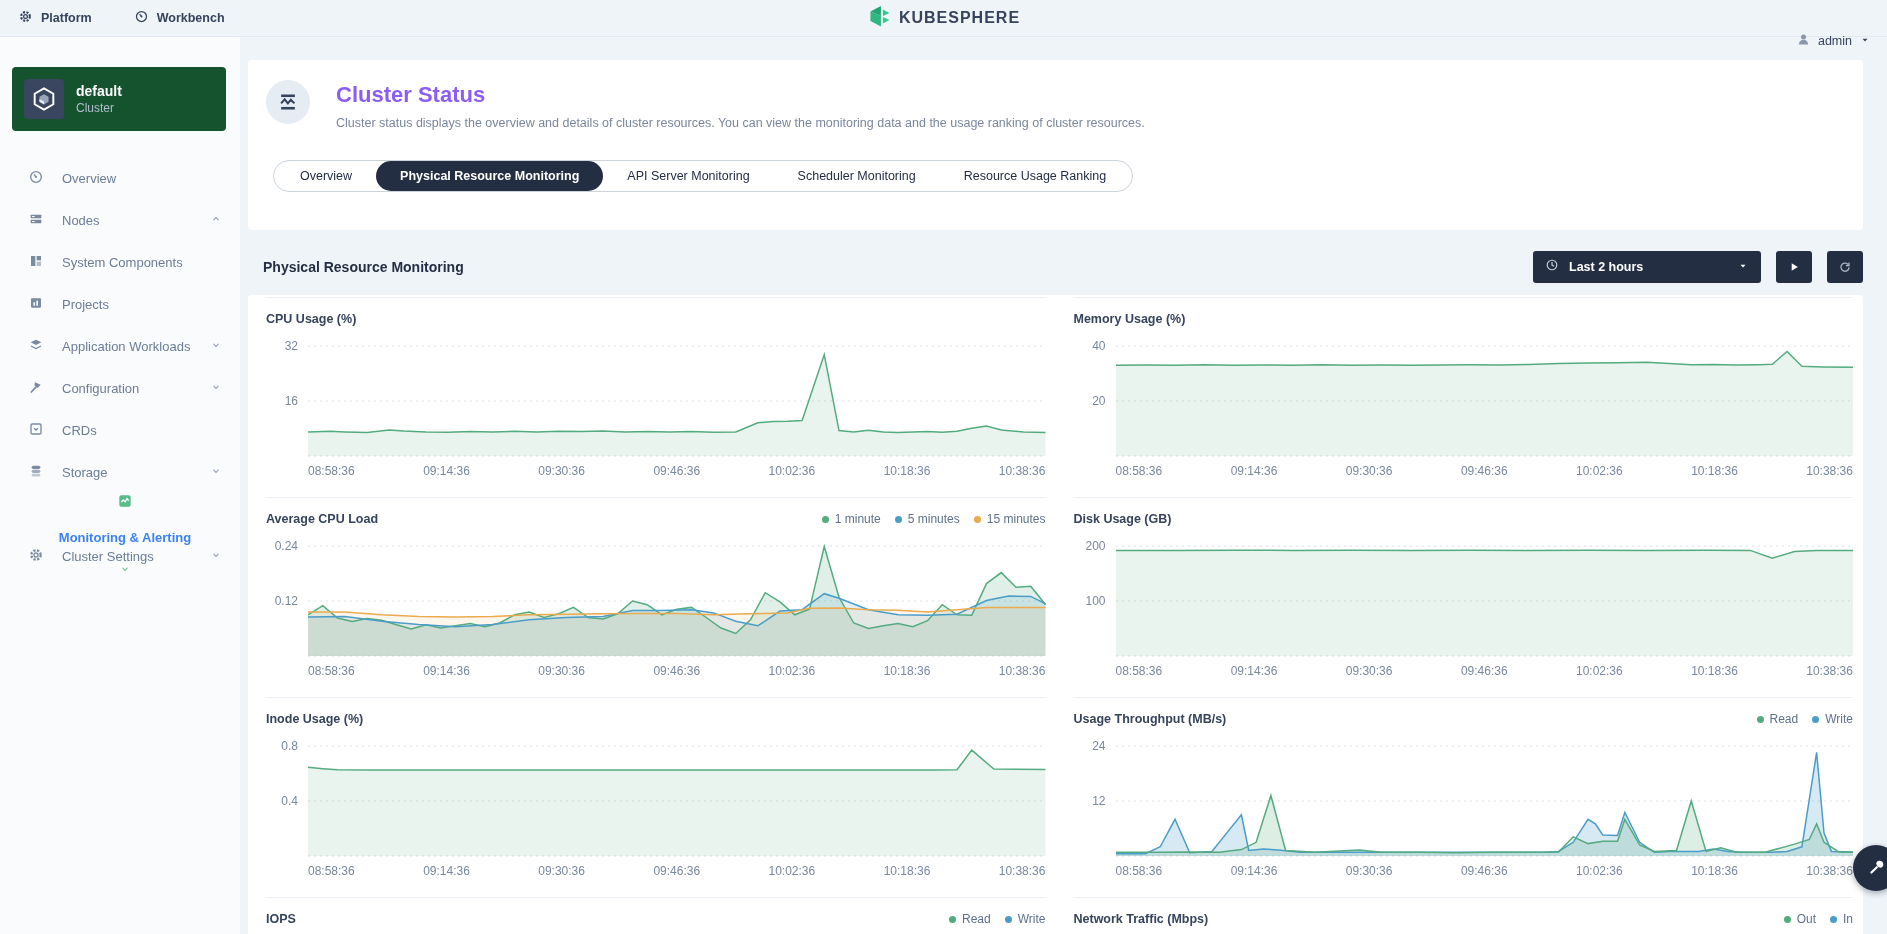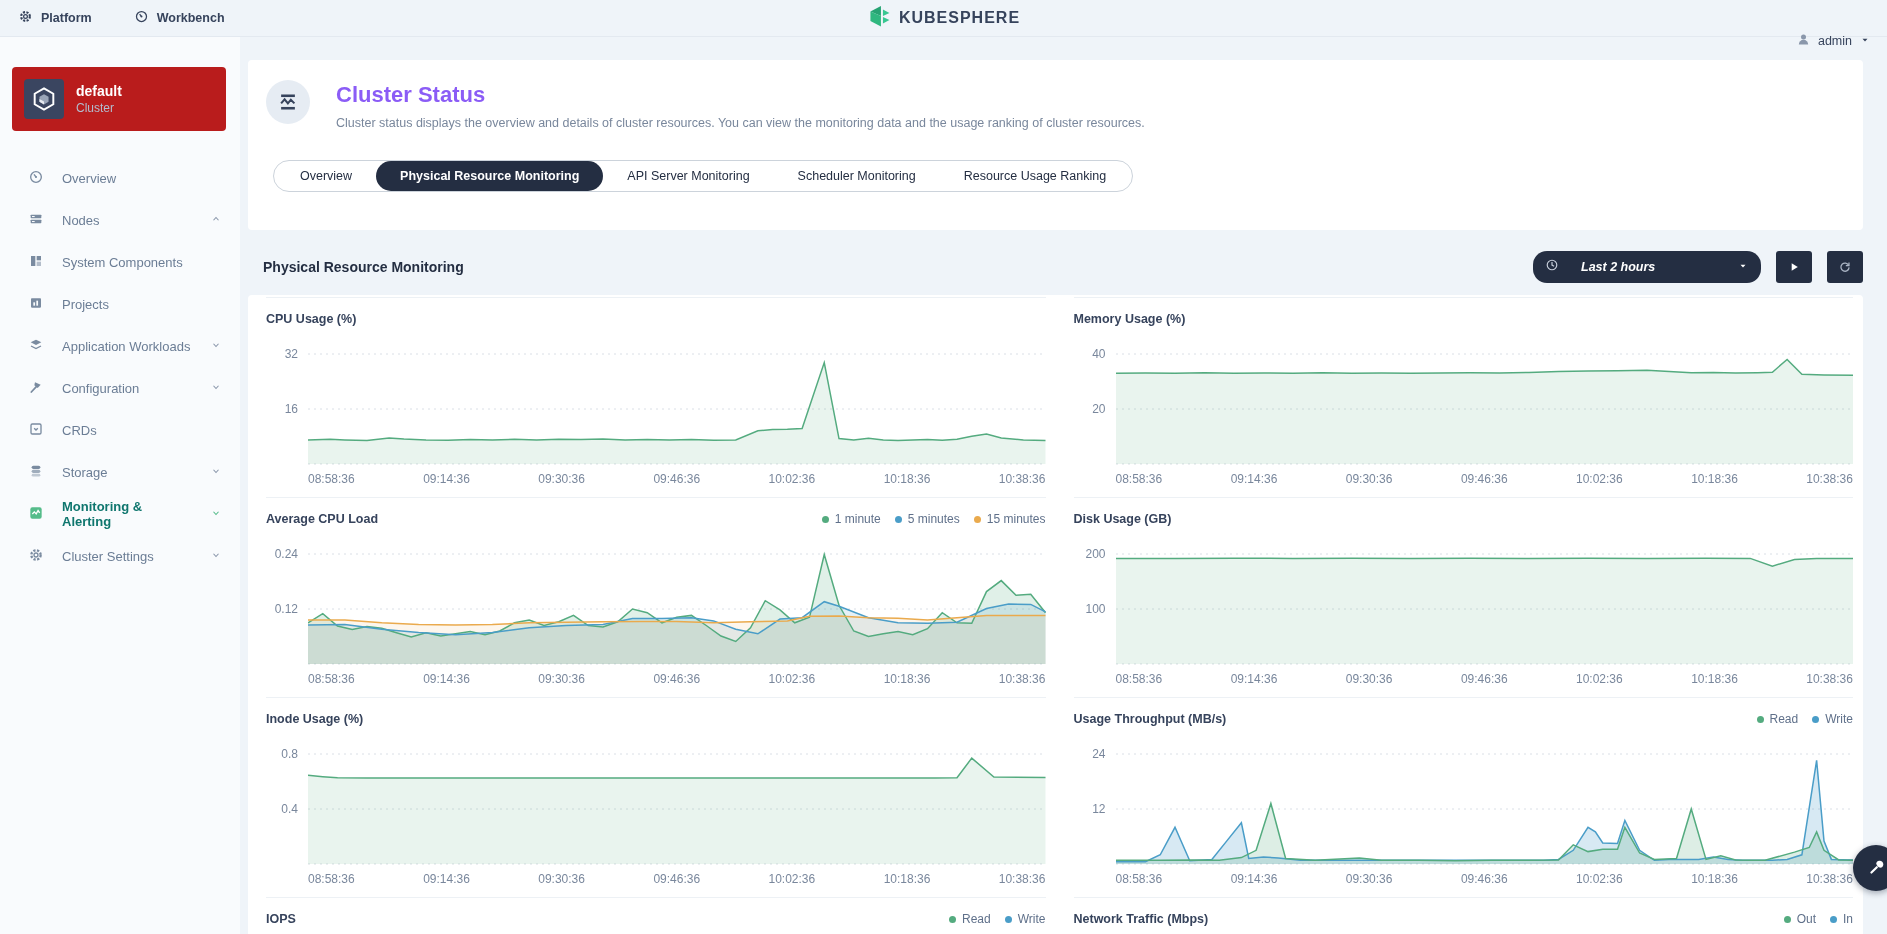--- a/index.html
+++ b/index.html
@@ -12,63 +12,63 @@
   .topbar .tb-item { display:flex; align-items:center; gap:8px; font-size:12.5px; font-weight:bold;
                      color:#36435c; cursor:pointer; }
   .tb-left { display:flex; align-items:center; gap:42px; padding-left:18px; }
   .tb-logo { position:absolute; left:50%; transform:translateX(-50%); display:flex; align-items:center; gap:8px; }
   .tb-logo .logo-text { font-size:16px; font-weight:bold; letter-spacing:1px; color:#36435c; }
   .tb-right { position:absolute; right:16px; display:flex; align-items:center; gap:26px;flex-direction:column; }
   .tb-user { display:flex; align-items:center; gap:7px; font-size:12.5px; color:#36435c; cursor:pointer; }
 
   
   .sidebar { position:absolute; left:0; top:37px; width:240px; bottom:0; background:#f9fbfd; }
-  .cluster-card { margin:30px 14px 26px 12px; background:#b91c1c; border-radius:4px;
+  .cluster-card { margin:30px 14px 26px 12px; background:#14532d; border-radius:4px;
                   height:64px; display:flex; align-items:center; padding:0 12px; gap:12px; cursor:pointer; }
   .cluster-ico { width:40px; height:40px; border-radius:4px; background:#3a4560;
                  display:flex; align-items:center; justify-content:center; }
   .cluster-name { color:#fff; font-size:14px; font-weight:bold; line-height:18px; }
   .cluster-type { color:#b3bdcf; font-size:12px; line-height:16px; }
   .side-item { height:42px; display:flex; align-items:center; padding:0 18px 0 28px; gap:18px;
                font-size:13px; color:#6b7d95; cursor:pointer; }
   .side-item .lbl { flex:1; }
-  .side-item.active { color:#0f766e; font-weight:bold; }
+  .side-item.active { color:#3b82f6; font-weight:bold;flex-direction:column; }
   .side-sub { height:36px; display:flex; align-items:center; padding-left:74px; font-size:13px;
               color:#5f708a; cursor:pointer; }
 
   
   .main { position:absolute; left:248px; top:37px; width:1615px; }
   .head-panel { margin-top:23px; background:#fff; border-radius:4px; height:170px; padding:20px 0 0 18px; }
   .page-ico { width:44px; height:44px; border-radius:50%; background:#e6ecf3; float:left;
               display:flex; align-items:center; justify-content:center; margin-right:26px; }
   .page-title { font-size:22px; font-weight:bold; color:#8b5cf6; padding-top:2px; }
   .page-desc { font-size:12.5px; color:#79879c; margin-top:8px; }
   .tabs-wrap { clear:both; margin:30px 0 0 7px; display:inline-flex; align-items:center;
                border:1px solid #ccd3db; border-radius:16px; background:#fff; height:32px; padding:0 2px; }
   .tab { padding:0 24px; height:30px; display:flex; align-items:center; font-size:12.5px;
          color:#242e42; border-radius:15px; cursor:pointer; white-space:nowrap; }
   .tab.active { background:#242e42; color:#fff; font-weight:bold; }
 
   .section-row { margin-top:20px; height:34px; display:flex; align-items:center; }
   .section-title { font-size:14px; font-weight:bold; color:#242e42; margin-left:15px; flex:1; }
-  .time-select { width:228px; height:32px; background:#242e42; border-radius:14px; display:flex;
-                 align-items:center; padding:0 12px; gap:22px; cursor:pointer;font-style:italic; }
+  .time-select { width:228px; height:32px; background:#242e42; border-radius:3px; display:flex;
+                 align-items:center; padding:0 12px; gap:10px; cursor:pointer; }
   .time-select .tlabel { color:#fff; font-size:12.5px; font-weight:bold; flex:1; }
   .sq-btn { width:36px; height:32px; background:#242e42; border-radius:3px; margin-left:15px;
             display:flex; align-items:center; justify-content:center; cursor:pointer; border:none; }
 
   .charts-panel { margin-top:11px; background:#fff; border-radius:4px 4px 0 0; padding:2px 10px 40px 18px; }
   .charts-grid { display:grid; grid-template-columns:1fr 1fr; column-gap:28px; row-gap:37px; }
   .chart-cell { height:163px; border-top:1px solid #edf1f5; padding-top:10px; }
   .chart-head { display:flex; align-items:center; height:22px; }
   .chart-title { font-size:12.5px; font-weight:bold; color:#36435c; flex:1; }
   .chart-legend { display:flex; align-items:center; gap:14px; font-size:12px; color:#5f708a; }
   .leg-item { display:flex; align-items:center; gap:6px; }
   .leg-dot { width:7px; height:7px; border-radius:50%; }
-  .chart-body { display:flex; margin-top:16px; }
+  .chart-body { display:flex; margin-top:8px; }
   .yaxis { width:42px; position:relative; }
   .yaxis span { position:absolute; right:10px; transform:translateY(-50%); font-size:12px; color:#79879c; }
   .plot { flex:1; height:122px; }
   .plot svg { width:100%; height:122px; display:block; }
   .xaxis { display:flex; justify-content:space-between; margin:4px 0 0 42px; font-size:12px; color:#79879c; }
 
   .fab { position:absolute; left:1853px; top:845px; width:46px; height:46px; border-radius:50%;
          background:#242e42; display:flex; align-items:center; justify-content:center; cursor:pointer;
          box-shadow:0 2px 6px rgba(36,46,66,.4); }
 </style>

